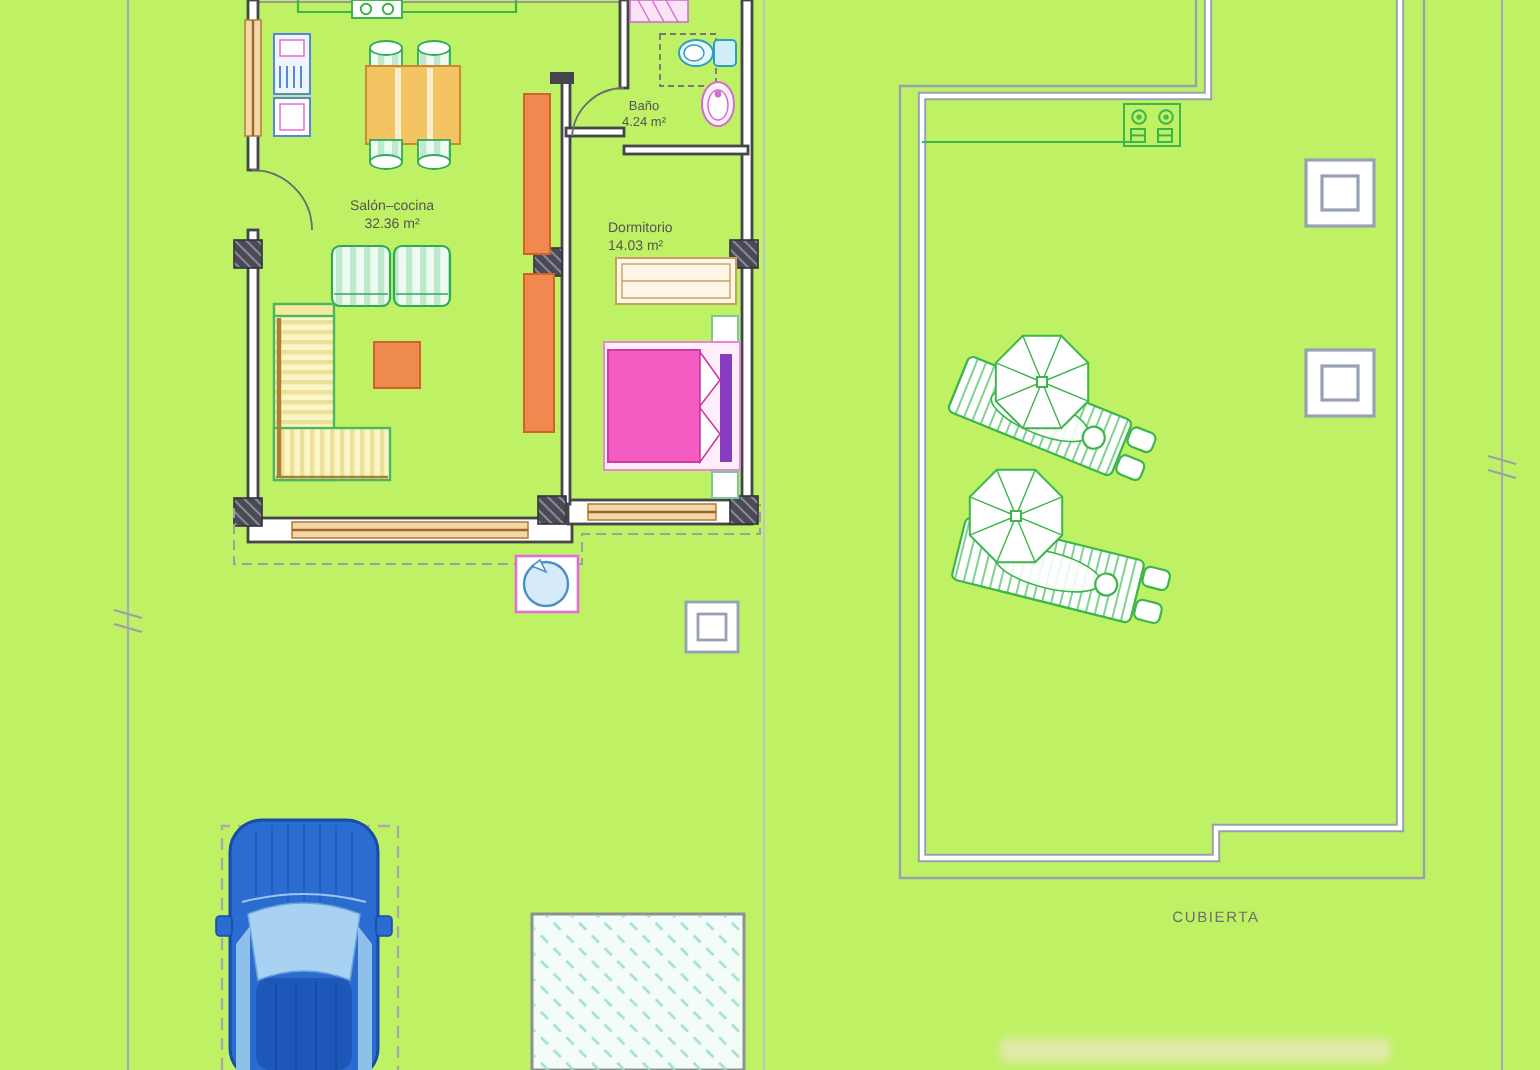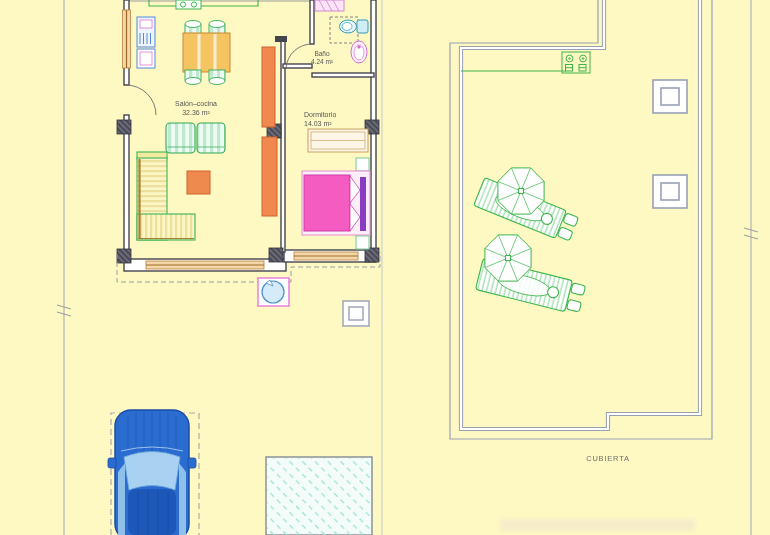--- a/index.html
+++ b/index.html
@@ -1,16 +1,16 @@
 <!DOCTYPE html>
 <html><head>
 <meta charset="utf-8">
 <style>
   html,body{margin:0;padding:0;background:#ffffff;}
-  .canvas{position:relative;width:770px;height:535px;background:#fef9c3;overflow:hidden;
+  .canvas{position:relative;width:770px;height:535px;background:#bef264;overflow:hidden;
           font-family:"Liberation Sans", sans-serif;}
   svg{position:absolute;left:0;top:0;}
   .lbl{position:absolute;color:#555;font-size:7px;line-height:8.5px;white-space:nowrap;}
   .lbl.center{text-align:center;}
   .roof-lbl{position:absolute;color:#6e6e6e;font-size:7.5px;letter-spacing:0.8px;text-align:center;}
   .watermark{position:absolute;left:500px;top:519px;width:195px;height:12px;
              background:rgba(243,229,205,0.65);filter:blur(2px);border-radius:3px;}
 </style>
 </head>
 <body>

